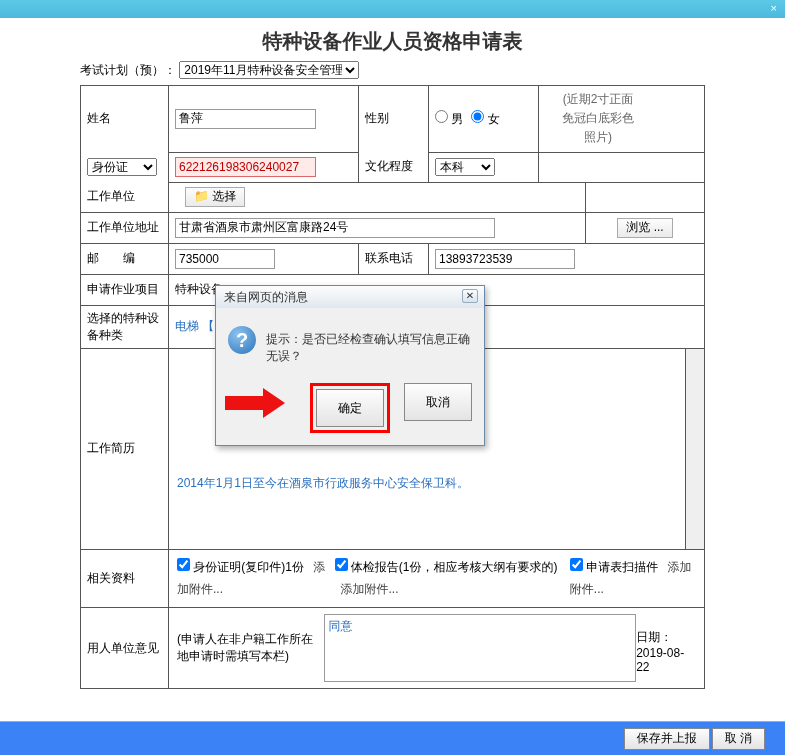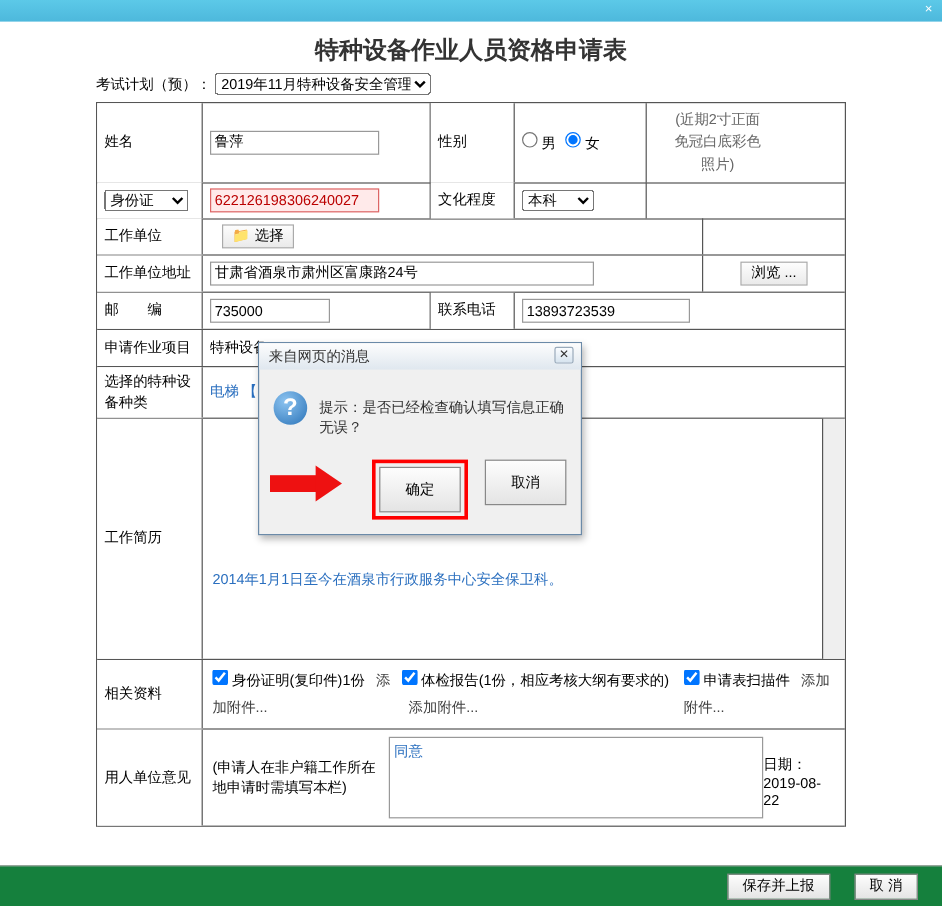--- a/index.html
+++ b/index.html
@@ -20,21 +20,21 @@
 .row-top .cell { min-height: 30px; }
 .row-gender { gap: 8px; }
 .id-input { border: 1px solid #d66 !important; background: #ffeaea; color: #b00; }
 .browse-btn, .select-btn { border: 1px solid #aaa; background: linear-gradient(#fdfdfd,#eaeaea); height: 20px; padding: 0 8px; font-size: 12px; cursor: pointer; }
 .resume-area { flex: 1; padding: 8px; position: relative; min-height: 200px; }
 .resume-text { color: #2a6fbf; text-align: center; margin-top: 70px; }
 .attach-list { flex: 1; padding: 6px 8px; line-height: 1.9; }
 .attach-list .add { color: #404040; cursor: pointer; margin-left: 6px; }
 .employer-area { flex: 1; padding: 6px 8px; }
 .employer-area textarea { width: 100%; height: 68px; border: 1px solid #999; color: #2a6fbf; font-size: 12px; resize: none; padding: 3px; font-family: inherit; }
-.footer-bar { position: absolute; bottom: 0; left: 0; right: 0; border-top: 1px solid #aaa; background: #15803d; height: 34px; display: flex; justify-content: flex-end; align-items: center; gap: 20px; padding-right: 20px; }
+.footer-bar { position: absolute; bottom: 0; left: 0; right: 0; border-top: 1px solid #aaa; background: #3b82f6; height: 34px; display: flex; justify-content: flex-end; align-items: center; gap: 2px; padding-right: 20px; }
 .footer-bar button { height: 22px; padding: 0 12px; border: 1px solid #888; background: linear-gradient(#fdfdfd,#e4e4e4); font-size: 12px; cursor: pointer; }
 
 .dialog { position: absolute; left: 215px; top: 285px; width: 270px; border: 1px solid #6b8aa8; background: #f0f0f0; box-shadow: 2px 3px 6px rgba(0,0,0,.3); }
 .dlg-title { background: linear-gradient(#fdfdfd,#dfe7ef); height: 22px; font-size: 12px; padding: 3px 8px; position: relative; color: #333; }
 .dlg-close { position: absolute; right: 6px; top: 3px; width: 16px; height: 14px; border: 1px solid #9ab; background: linear-gradient(#fafcff,#d7e4ef); font-size: 10px; text-align: center; line-height: 12px; cursor: pointer; border-radius: 2px; }
 .dlg-body { padding: 18px 12px 12px; display: flex; gap: 10px; align-items: flex-start; }
 .q-icon { width: 28px; height: 28px; border-radius: 50%; background: radial-gradient(circle at 35% 30%, #8cc3f0, #2a73b8); color: #fff; font-size: 20px; font-weight: bold; text-align: center; line-height: 28px; flex-shrink: 0; }
 .dlg-text { font-size: 12px; color: #333; padding-top: 5px; }
 .dlg-btns { padding: 6px 12px 12px; display: flex; justify-content: flex-end; gap: 14px; }
 .dlg-btns button { width: 68px; height: 38px; border: 1px solid #888; background: linear-gradient(#fdfdfd,#e4e4e4); font-size: 12px; cursor: pointer; }

